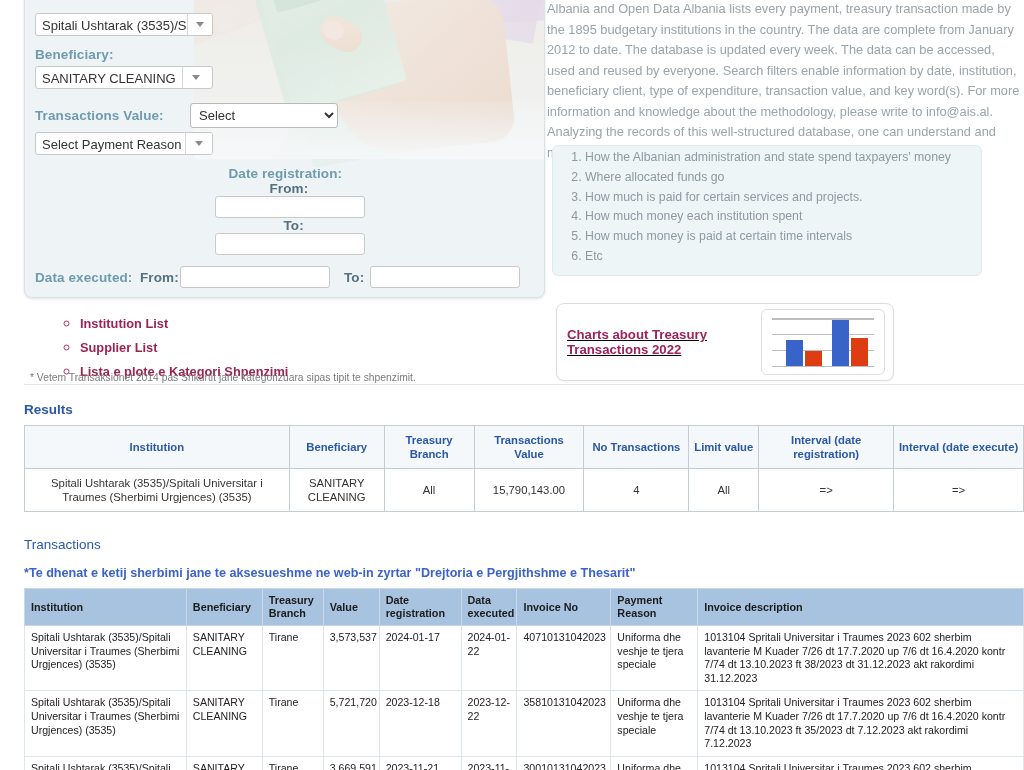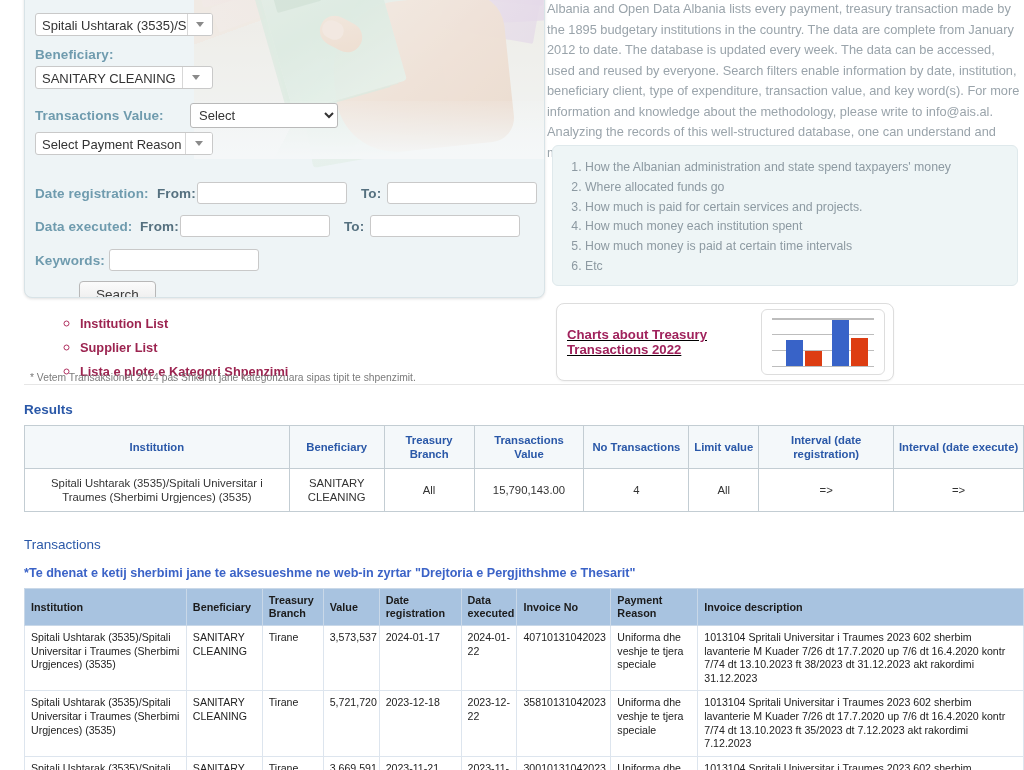--- a/index.html
+++ b/index.html
@@ -107,23 +107,23 @@
     font-family:"Liberation Sans",sans-serif;
     box-shadow: 0 1px 1px rgba(0,0,0,.07);
   }
 
   
   .intro {
     position:absolute; left:547px; top:-1px; width:474px;
     font-size:12.8px; line-height:20.5px; color:#9aa4ab;
   }
   .monitor-box {
-    position:absolute; left:552px; top:145px; width:466px;
+    position:absolute; left:552px; top:145px; width:430px;
     background:#eef5f6; border:1px solid #dfe9ec; border-radius:6px;
-    padding:12px 12px 8px 12px;
+    padding:2px 12px 8px 12px;
   }
   .monitor-box ol { margin:0; padding-left:20px; }
   .monitor-box li { font-size:12.3px; line-height:19.8px; color:#8d9aa2; }
 
   .charts-box {
     position:absolute; left:556px; top:303px; width:338px; height:78px;
     background:#fff; border:1px solid #ddd; border-radius:8px;
     display:flex; align-items:center; padding:0 8px 0 10px;
     box-shadow:0 1px 2px rgba(0,0,0,.05);
     text-decoration:underline;
@@ -256,21 +256,21 @@
       <div class="row" style="margin-top:4px;">
         <div class="sel-wrap" style="width:178px;">
           <span class="sel-text">Select Payment Reason</span>
           <span class="sel-arrow">
               <i class="tri-dn"></i>
             </span>
         </div>
       </div>
 
       
-      <div class="row" style="margin-top:27px;">
+      <div class="row" style="margin-top:11px;flex-direction:column;">
         <span class="lbl" style="width:122px;">Date registration:</span>
         <span class="lbl" style="color:#55707f;width:40px;">From:</span>
         <input class="txt-in" style="width: 150px;" value="">
         <span class="lbl" style="color:#55707f;margin-left:14px;width:26px;">To:</span>
         <input class="txt-in" style="width: 150px;" value="">
       </div>
 
       
       <div class="row" style="margin-top:11px;">
         <span class="lbl" style="width:105px;">Data executed:</span>

